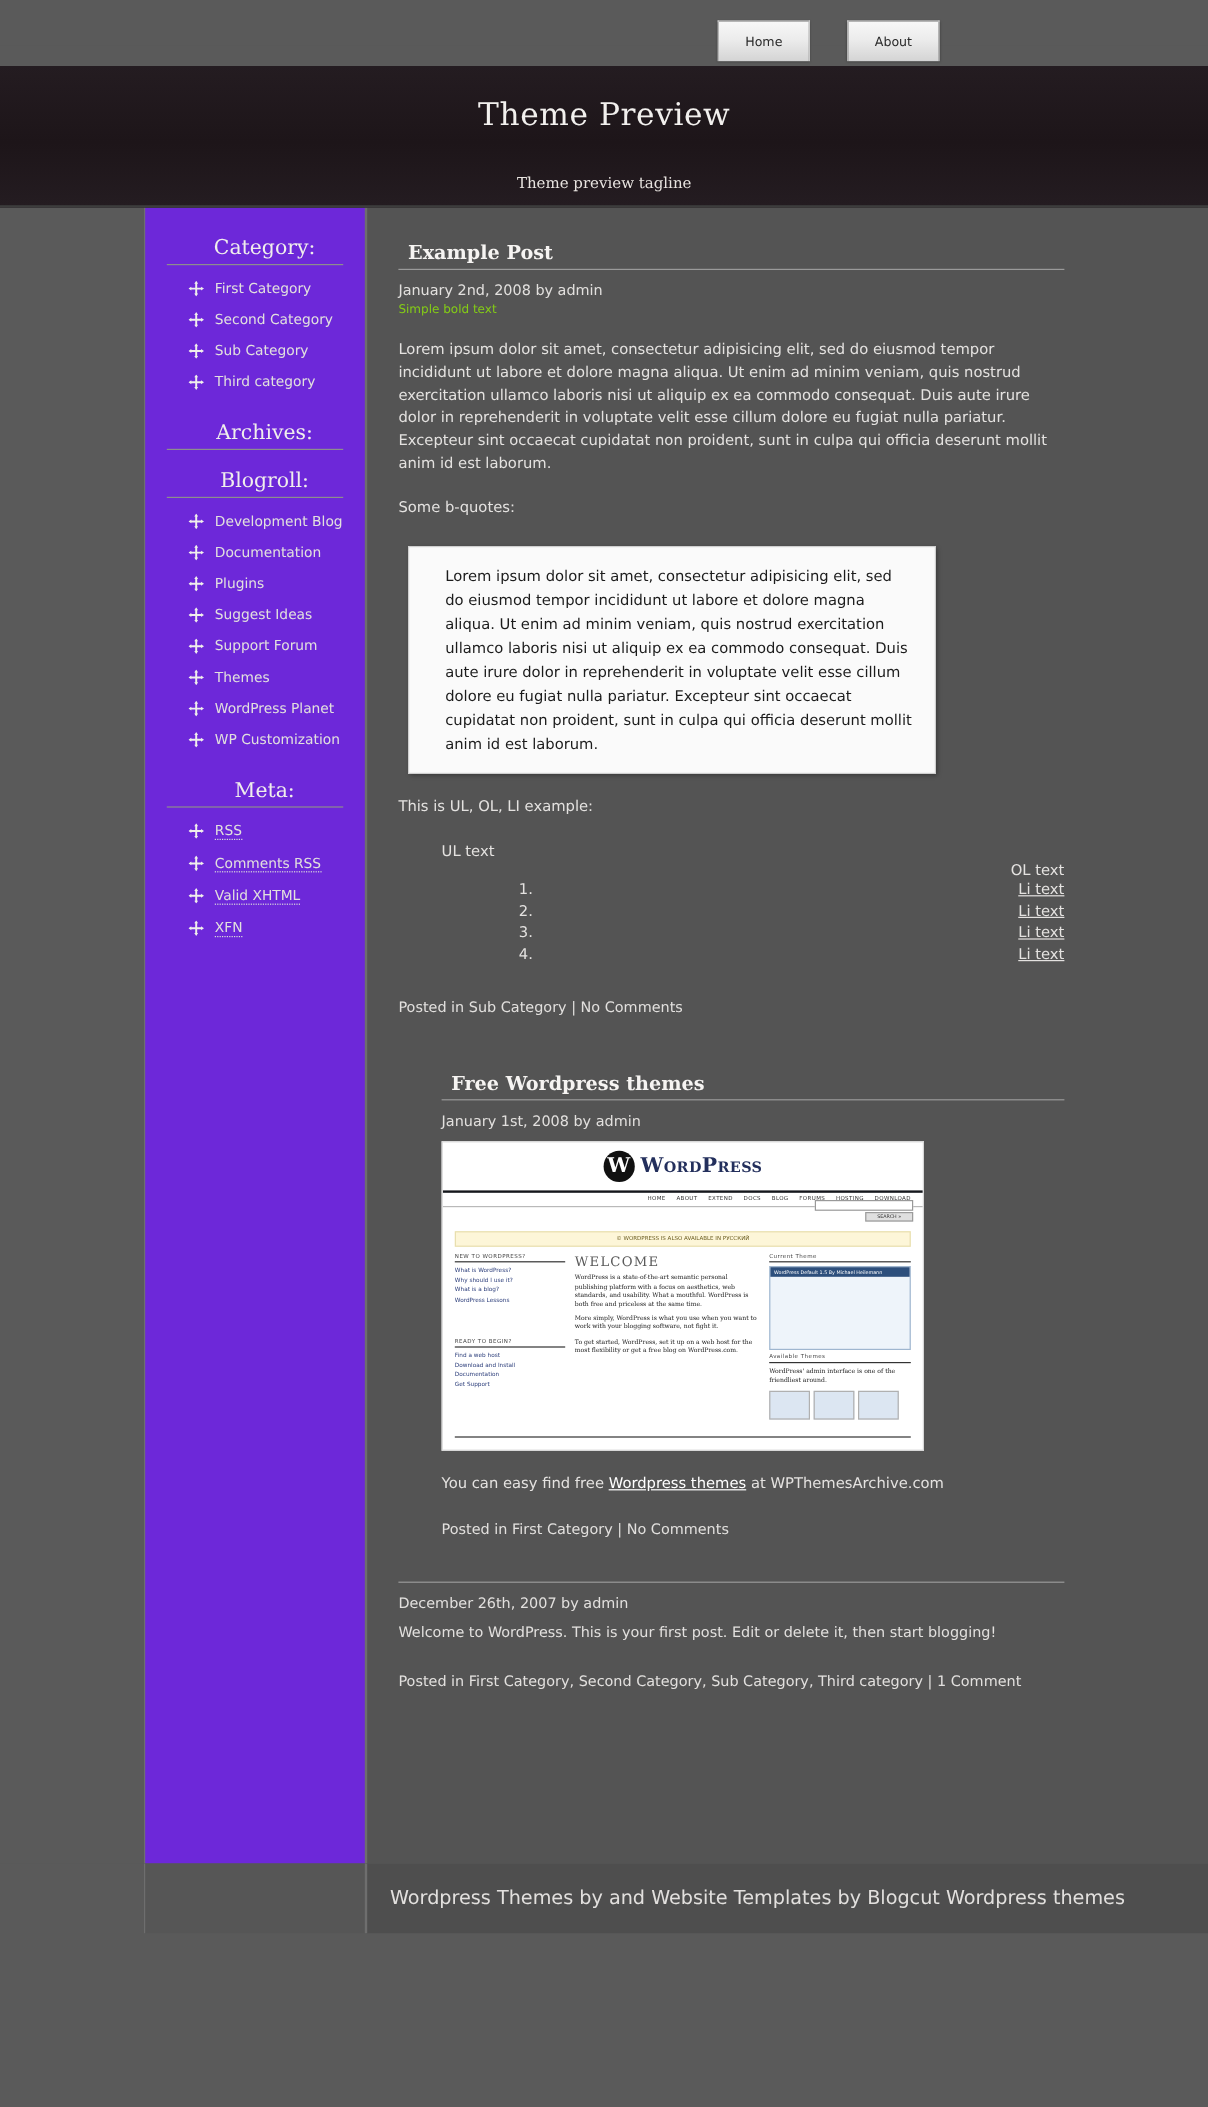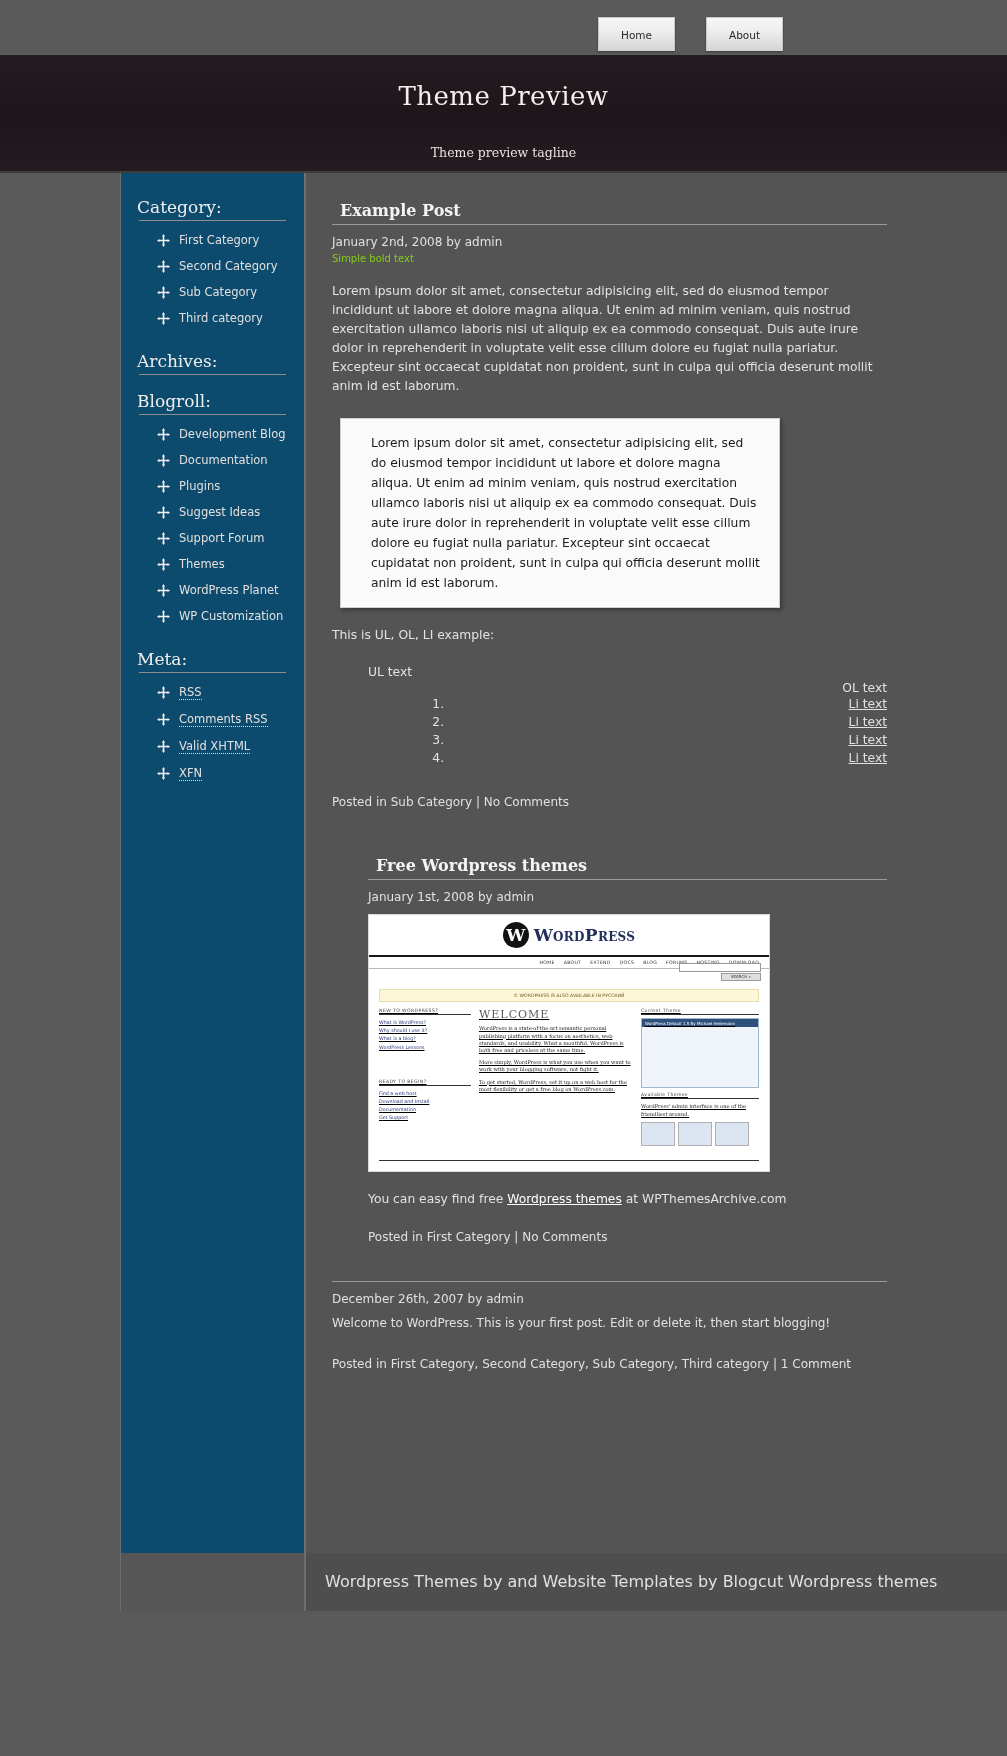--- a/index.html
+++ b/index.html
@@ -45,24 +45,25 @@
     box-shadow:0 1px 2px rgba(0,0,0,.35);
     cursor:pointer;
   }
 
   
   #page { display:flex; height:1380px; }
 
   #gutter-left { width:120px; background:#5a5a5a; }
 
   #sidebar {
-    width:185px; background:#0c4a6e;
+    width:185px; background:#6d28d9;
     border-left:1px solid #6e6e6e; border-right:1px solid #6e6e6e;
     padding:14px 0 0 0;
     height:1380px;
+    text-align:center;
   }
   .side-h {
     font-family:"DejaVu Serif", serif;
     color:#f0eeec; font-size:17px; font-weight:400;
     padding:10px 0 3px 16px;
   }
   .side-rule { height:1px; background:#8d8d8d; margin:0 18px 6px 18px; }
   .side-list { list-style:none; margin:0; padding:0 0 10px 0; }
   .side-item {
     display:flex; align-items:center;
@@ -140,21 +141,21 @@
   .wp-searchbtn {
     position:absolute; right:8px; top:58px; width:40px; height:8px;
     background:#dfdfdf; border:1px solid #9b9b9b; font-size:4px;
     color:#333; text-align:center; font-family:"DejaVu Sans", sans-serif;
   }
   .wp-yellow {
     margin:20px 10px 0 10px; background:#fdf6d8; border:1px solid #e8dfaf;
     font-size:4.6px; color:#6a5c20; text-align:center; padding:3px 0;
     font-family:"DejaVu Sans", sans-serif;
   }
-  .wp-cols { display:flex; padding:6px 10px 0 10px; gap:8px;text-decoration:underline; }
+  .wp-cols { display:flex; padding:6px 10px 0 10px; gap:8px; }
   .wp-c1 { width:92px; }
   .wp-c2 { flex:1; }
   .wp-c3 { width:118px; }
   .wp-sechead {
     font-size:4.6px; color:#444; border-bottom:1px solid #333;
     padding-bottom:1px; margin-bottom:3px; letter-spacing:.4px;
     font-family:"DejaVu Sans", sans-serif;
   }
   .wp-link { font-size:4.8px; color:#2b3d7a; padding:1.6px 0; font-family:"DejaVu Sans", sans-serif; }
   .wp-welcome { font-size:11px; color:#5a5a5a; letter-spacing:1px; margin-bottom:4px; }
@@ -363,20 +364,21 @@
 
   <main id="content">
     <div id="content-inner">
 
       <article class="post">
         <h2 class="post-title">Example Post</h2>
         <div class="post-rule"></div>
         <div class="post-meta">January 2nd, 2008 by admin</div>
         <div class="post-bold">Simple bold text</div>
         <p class="post-p">Lorem ipsum dolor sit amet, consectetur adipisicing elit, sed do eiusmod tempor incididunt ut labore et dolore magna aliqua. Ut enim ad minim veniam, quis nostrud exercitation ullamco laboris nisi ut aliquip ex ea commodo consequat. Duis aute irure dolor in reprehenderit in voluptate velit esse cillum dolore eu fugiat nulla pariatur. Excepteur sint occaecat cupidatat non proident, sunt in culpa qui officia deserunt mollit anim id est laborum.</p>
+        <p class="post-p">Some b-quotes:</p>
 
         <blockquote class="bq">Lorem ipsum dolor sit amet, consectetur adipisicing elit, sed do eiusmod tempor incididunt ut labore et dolore magna aliqua. Ut enim ad minim veniam, quis nostrud exercitation ullamco laboris nisi ut aliquip ex ea commodo consequat. Duis aute irure dolor in reprehenderit in voluptate velit esse cillum dolore eu fugiat nulla pariatur. Excepteur sint occaecat cupidatat non proident, sunt in culpa qui officia deserunt mollit anim id est laborum.</blockquote>
 
         <p class="post-p">This is UL, OL, LI example:</p>
 
         <ul class="ul-demo">
           <li>
             <span>UL text</span>
             <ol class="ol-demo">
               <li>

